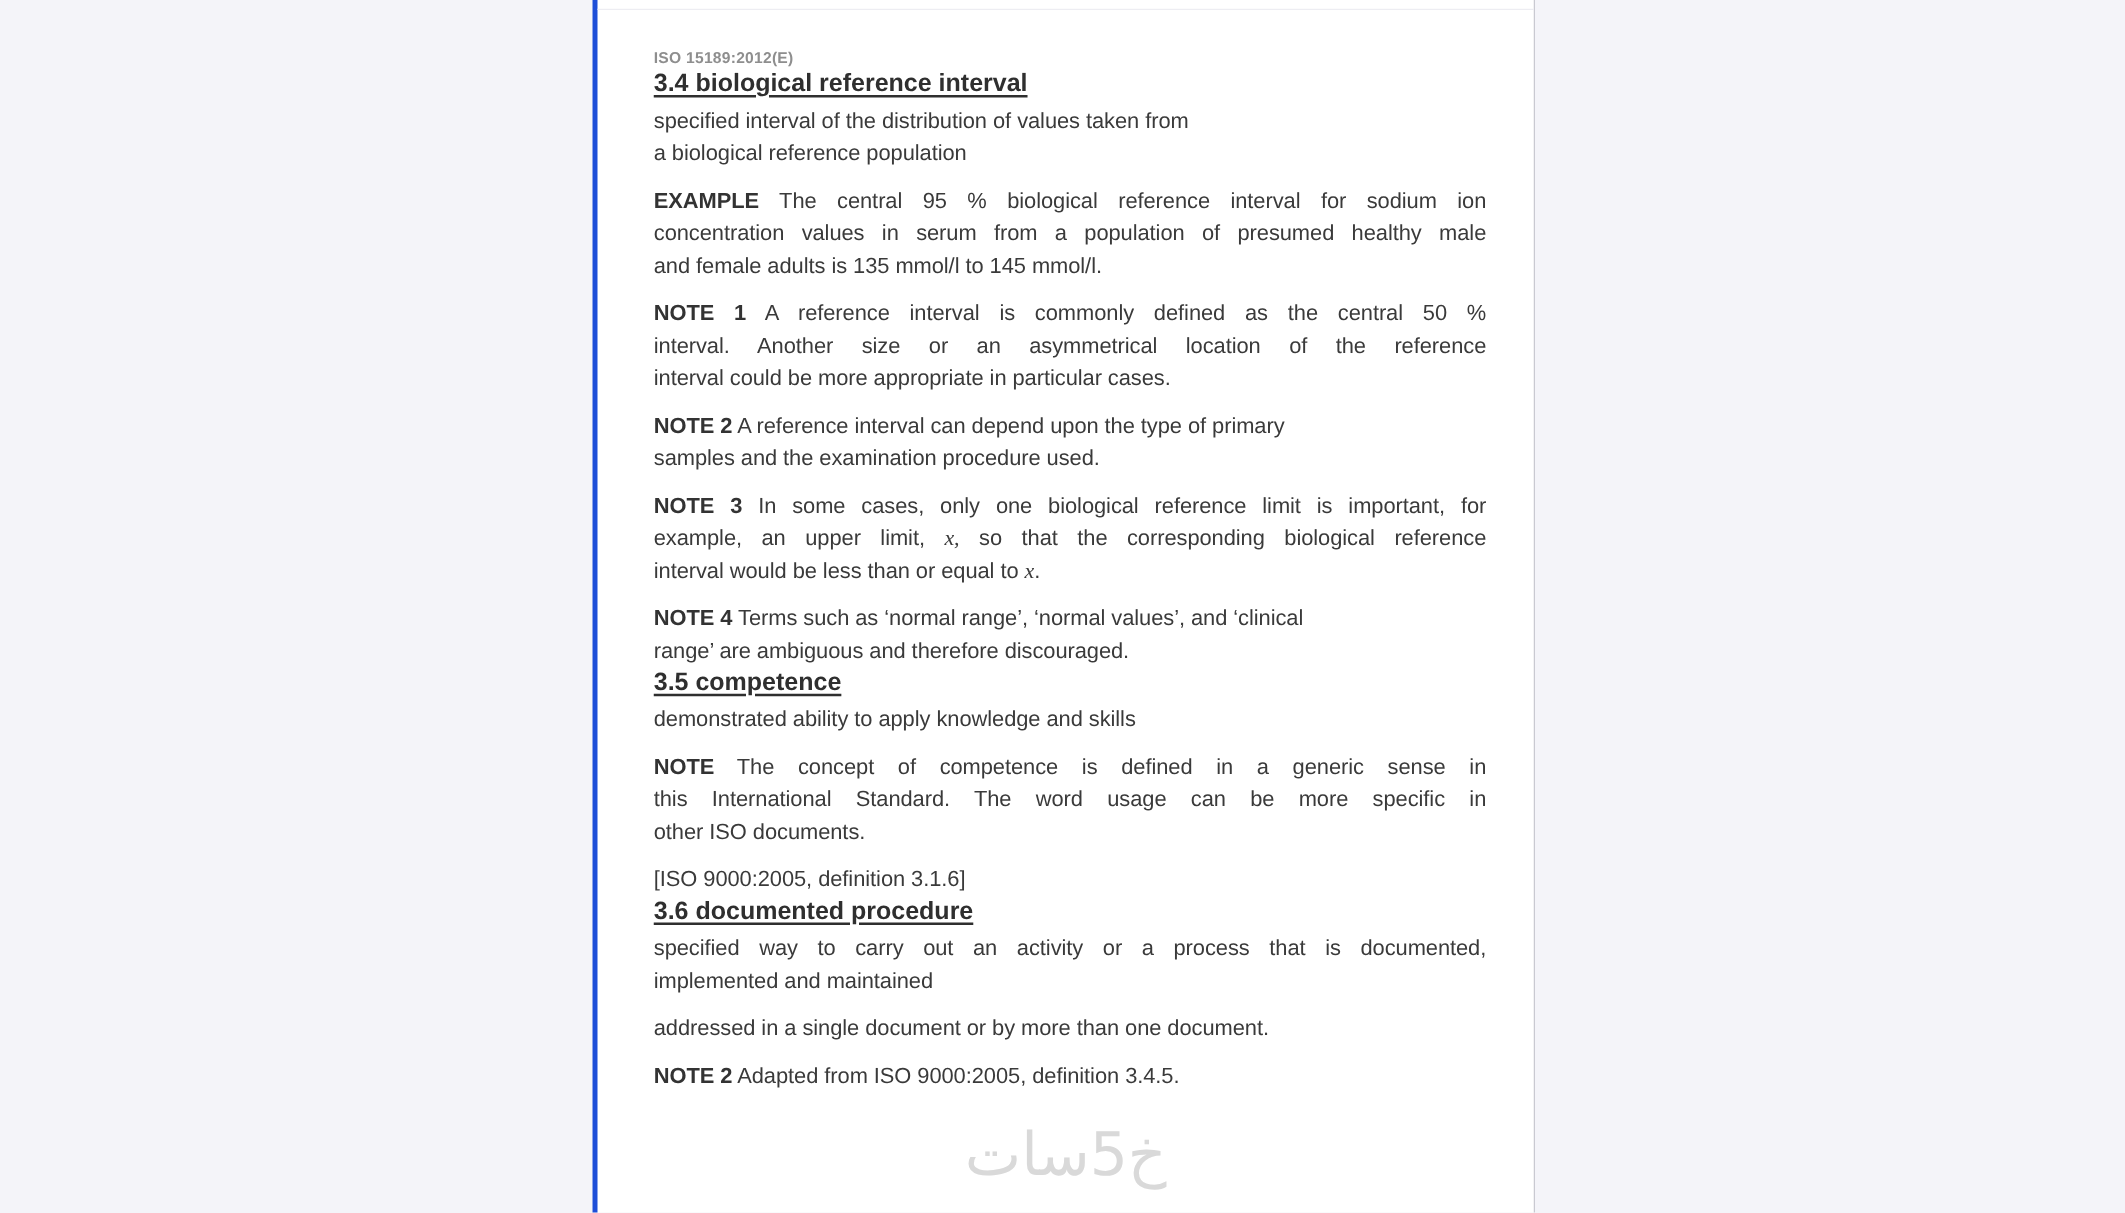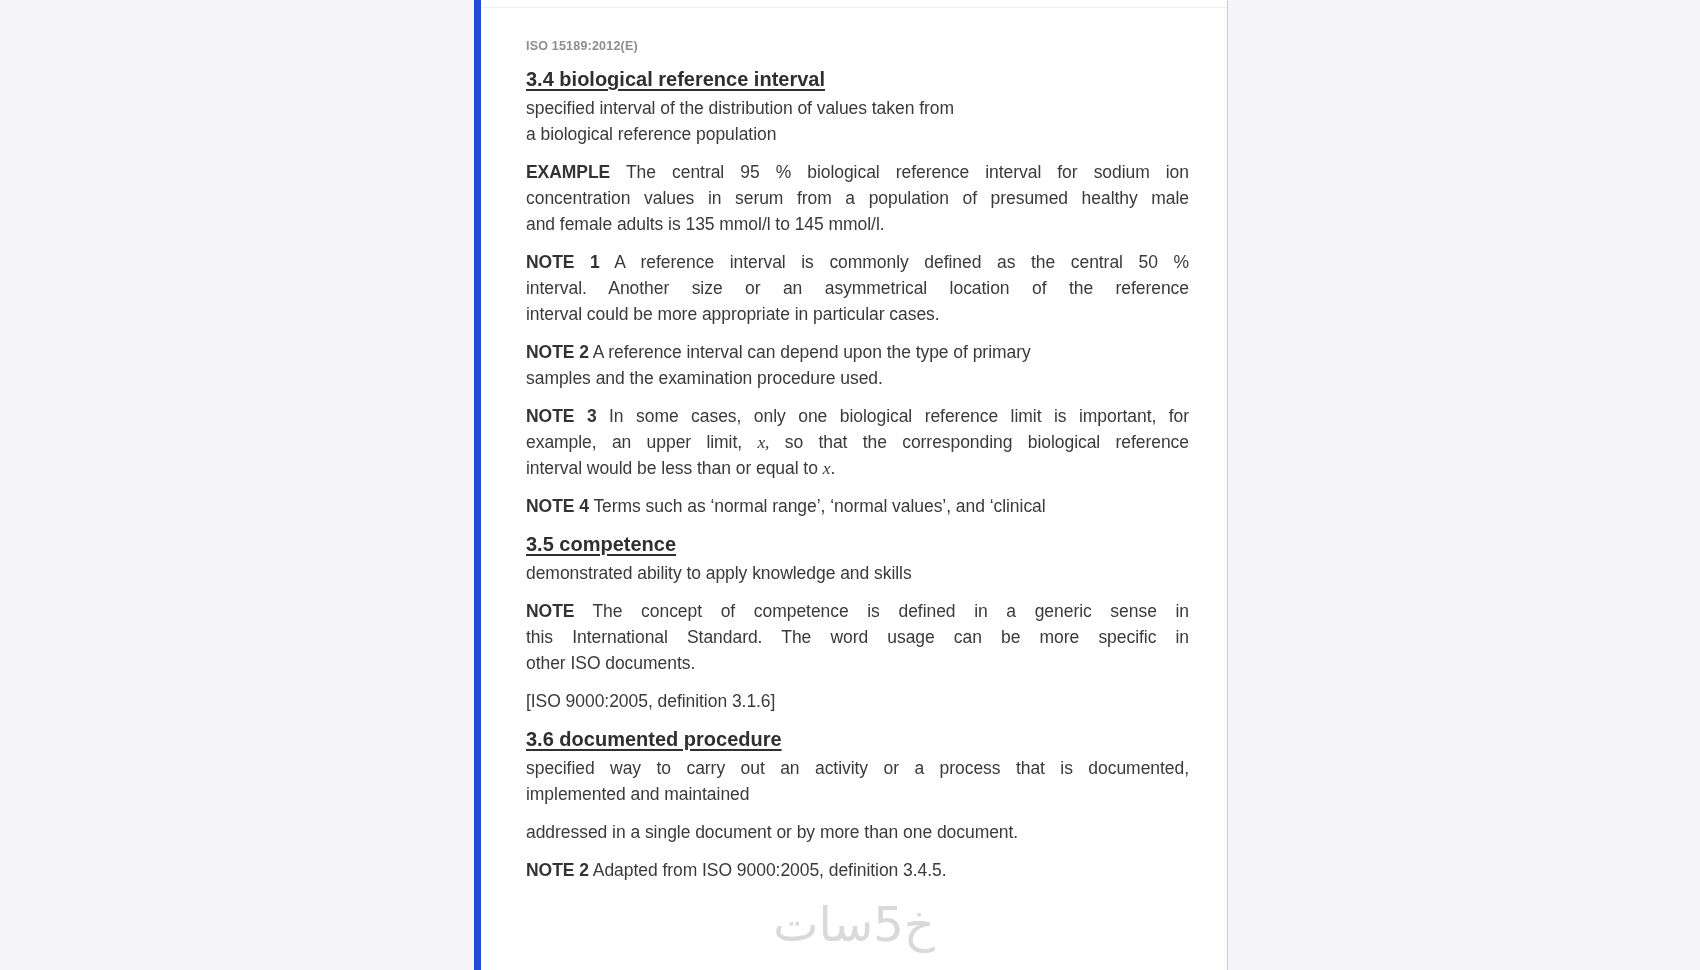--- a/index.html
+++ b/index.html
@@ -9,39 +9,39 @@
     overflow: hidden;
     position: relative;
     font-family: "Liberation Sans", sans-serif;
   }
   .page {
     position: absolute;
     left: 474px; top: 0;
     width: 754px; height: 970px;
     box-sizing: border-box;
     background: #ffffff;
-    border-left: 7px solid #1d4ed8;
+    border-left: 4px solid #1d4ed8;
     border-right: 1px solid #c9c9d1;
     padding: 39px 38px 0 45px;
   }
   .topline {
     position: absolute;
     top: 7px; left: 0; right: 0;
     height: 1px;
     background: #ededf2;
   }
   .iso-label {
     font-size: 12.5px;
     line-height: 15px;
     font-weight: 700;
     color: #8e8e8e;
     letter-spacing: 0.2px;
   }
   .heading {
-    margin-top: 12px;
+    margin-top: 0;
     font-size: 20px;
     line-height: 27px;
     font-weight: 700;
     color: #2f2f2f;
   }
   .heading:first-of-type { margin-top: 5px; }
   .heading span {
     text-decoration: underline;
     text-decoration-thickness: 2px;
     text-underline-offset: 3px;
@@ -98,20 +98,21 @@
         <div class="line"><span class="b">NOTE 2</span><span class=""> A reference interval can depend upon the type of primary</span></div>
         <div class="line"><span class="">samples and the examination procedure used.</span></div>
       </div>
       <div class="para">
         <div class="line jline"><span class="b">NOTE 3</span><span class=""> In some cases, only one biological reference limit is important, for</span></div>
         <div class="line jline"><span class="">example, an upper limit, </span><span class="i">x,</span><span class=""> so that the corresponding biological reference</span></div>
         <div class="line"><span class="">interval would be less than or equal to </span><span class="i">x</span><span class="">.</span></div>
       </div>
       <div class="para">
         <div class="line"><span class="b">NOTE 4</span><span class=""> Terms such as ‘normal range’, ‘normal values’, and ‘clinical</span></div>
+        <div class="line"><span class="">range’ are ambiguous and therefore discouraged.</span></div>
       </div>
       <div class="heading"><span>3.5 competence</span></div>
       <div class="para def">
         <div class="line"><span class="">demonstrated ability to apply knowledge and skills</span></div>
       </div>
       <div class="para">
         <div class="line jline"><span class="b">NOTE</span><span class="gap" style="width: 18px;"></span><span class="">The concept of competence is defined in a generic sense in</span></div>
         <div class="line jline"><span class="">this International Standard. The word usage can be more specific in</span></div>
         <div class="line"><span class="">other ISO documents.</span></div>
       </div>

